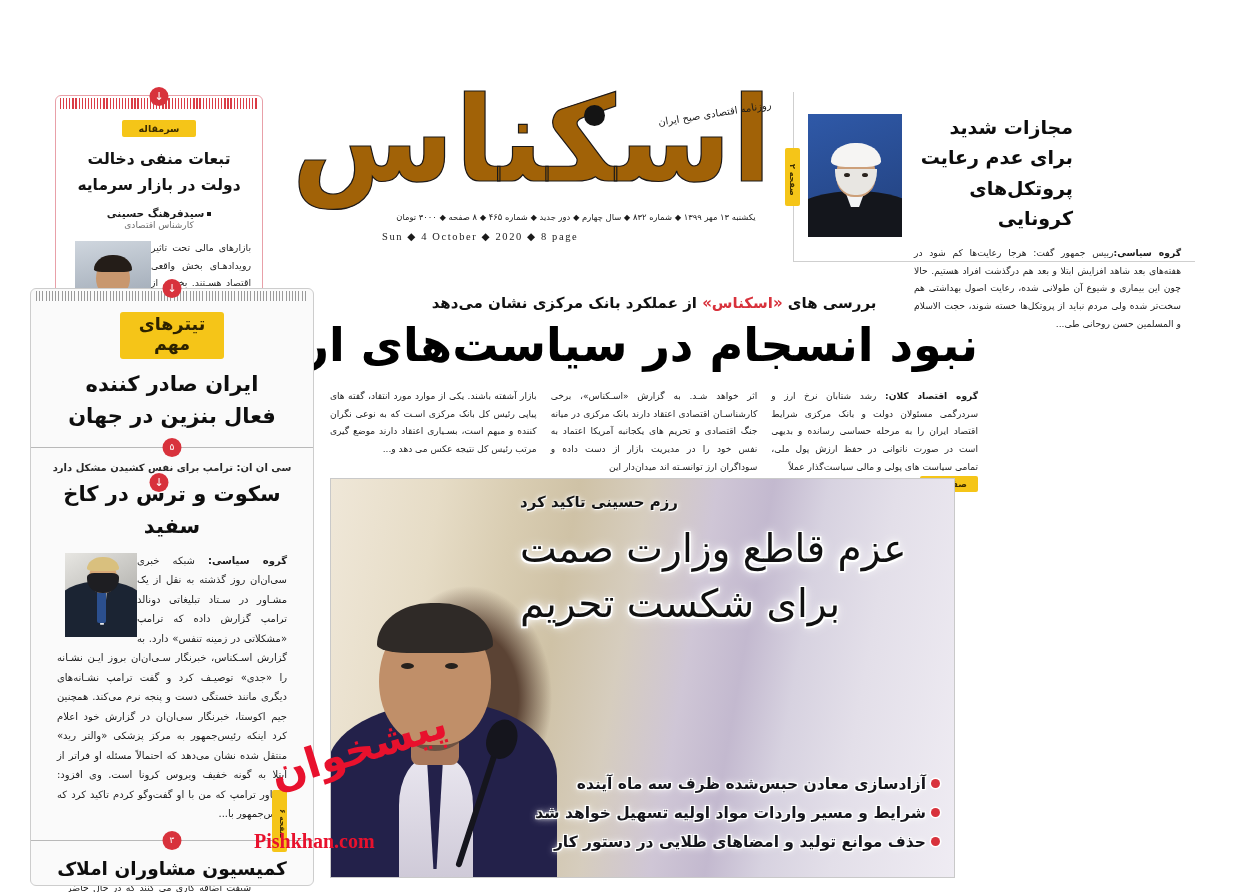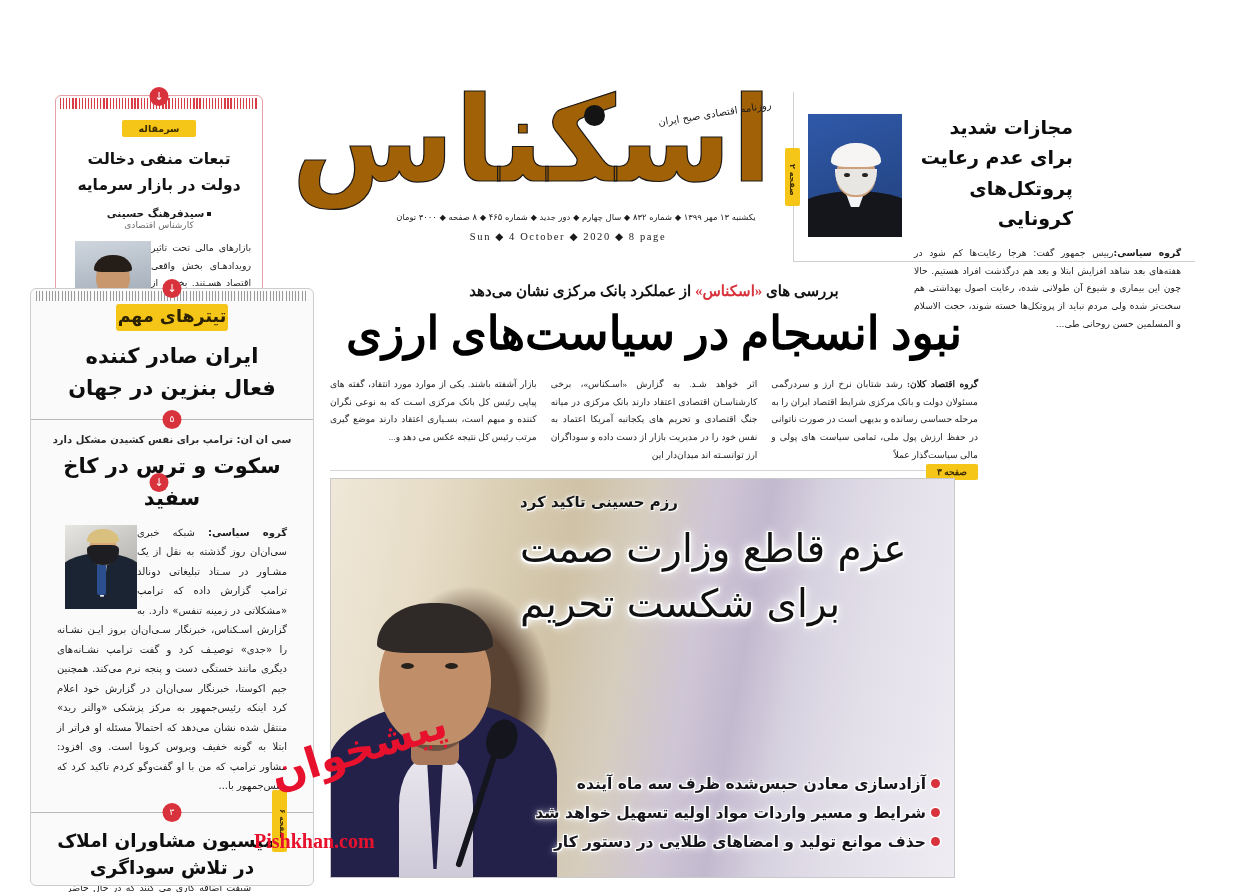--- a/index.html
+++ b/index.html
@@ -177,23 +177,22 @@
     right: 2px; top: 127px;
     width: 388px;
     font-size: 8.4px;
     color: #1a1a1a;
     text-align: center;
     white-space: nowrap;
     direction: rtl;
   }
   .meta-en {
     position: absolute;
-    right: 10px; top: 145px;
+    right: 2px; top: 145px;
     width: 388px;
-    text-align: center;
     font-size: 10.5px;
     letter-spacing: 1.6px;
     color: #1a1a1a;
     direction: ltr;
     font-family: "Liberation Serif", serif;
   }
 
   
   .tr-box {
     position: absolute;
@@ -240,23 +239,22 @@
     writing-mode: vertical-rl;
     text-align: center;
     line-height: 15px;
     border-radius: 2px;
     padding-top: 6px;
   }
 
   
   .main-art {
     position: absolute;
-    right: 272px; top: 282px;
+    right: 272px; top: 294px;
     width: 648px;
-    font-family: Liberation Serif, serif;
   }
   .kicker {
     text-align: center;
     font-size: 15px;
     font-weight: bold;
     color: #121212;
     margin-bottom: 4px;
     letter-spacing: -.2px;
   }
   .kicker .hl { color: #d8323c; }
@@ -527,22 +525,22 @@
     border-radius: 50%;
     background: #d8323c;
     color: #fff;
     font-size: 11px;
     line-height: 19px;
     text-align: center;
     z-index: 6;
   }
   .rc-title-tag {
     display: block;
-    width: 112px;
-    margin: 15px auto 2px auto;
+    width: 104px;
+    margin: 23px auto 2px auto;
     background: #f5c518;
     color: #2d2200;
     font-size: 17.5px;
     font-weight: bold;
     text-align: center;
     padding: 2px 0 5px 0;
     border-radius: 3px;
     letter-spacing: -.4px;
   }
   .rc-item {

